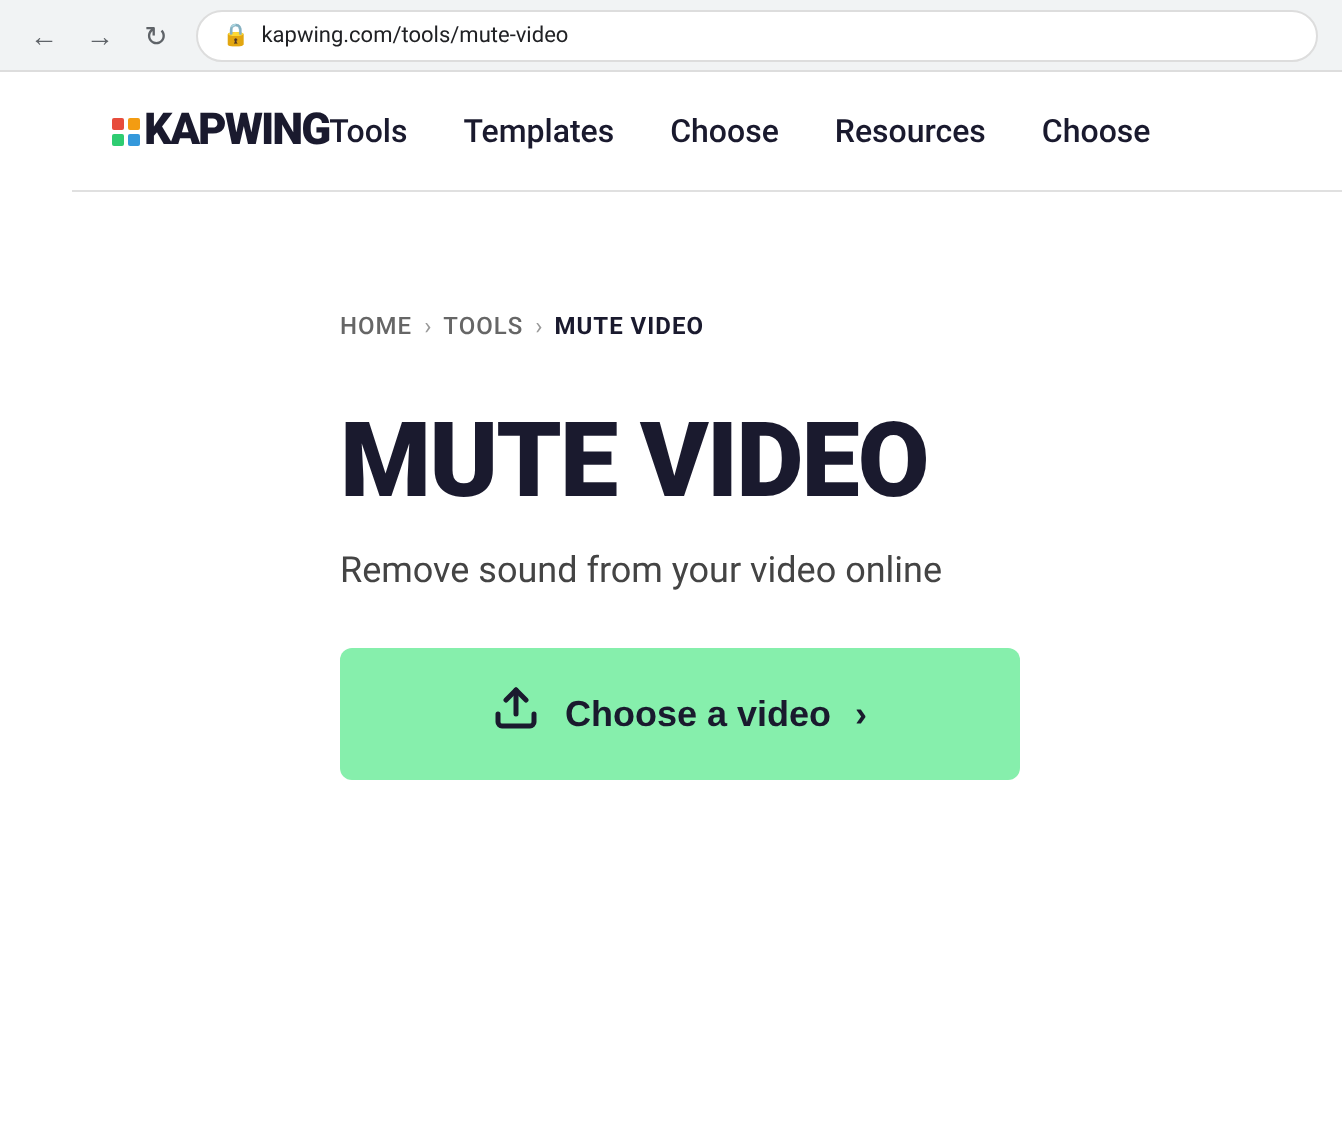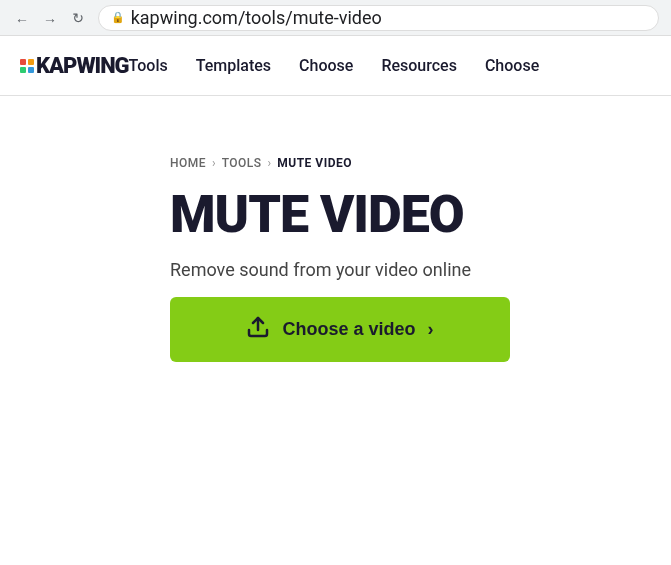--- a/index.html
+++ b/index.html
@@ -57,32 +57,33 @@
       gap: 6px;
       height: 26px;
     }
 
     .lock-icon {
       color: #5f6368;
       font-size: 11px;
     }
 
     .address-text {
-      font-size: 18px;
+      font-size: 11px;
       color: #202124;
     }
 
     
     .navbar {
       display: flex;
       align-items: center;
       padding: 0 20px;
       height: 60px;
       border-bottom: 1px solid #e0e0e0;
       background: #fff;
+      margin-left: 36px;
     }
 
     .logo-k {
       font-size: 22px;
       font-weight: 900;
       color: #1a1a2e;
       letter-spacing: -1px;
     }
 
     .nav-links {
@@ -127,21 +128,21 @@
       flex-direction: column;
       align-items: flex-start;
       padding: 60px 0 60px 170px;
       background: #fff;
     }
 
     .breadcrumb {
       display: flex;
       align-items: center;
       gap: 6px;
-      margin-bottom: 16px;
+      margin-bottom: 32px;
     }
 
     .breadcrumb-item {
       font-size: 12px;
       color: #666;
       text-transform: uppercase;
       letter-spacing: 0.5px;
       font-weight: 500;
     }
 
@@ -160,25 +161,25 @@
       font-weight: 900;
       color: #1a1a2e;
       letter-spacing: -1px;
       margin-bottom: 16px;
       line-height: 1.1;
     }
 
     .page-subtitle {
       font-size: 18px;
       color: #444;
-      margin-bottom: 17px;
+      margin-bottom: 28px;
     }
 
     .cta-button {
-      background: #84cc16;
+      background: #86efac;
       color: #1a1a2e;
       border: none;
       border-radius: 6px;
       padding: 18px 40px;
       font-size: 18px;
       font-weight: 600;
       cursor: pointer;
       display: flex;
       align-items: center;
       gap: 12px;

